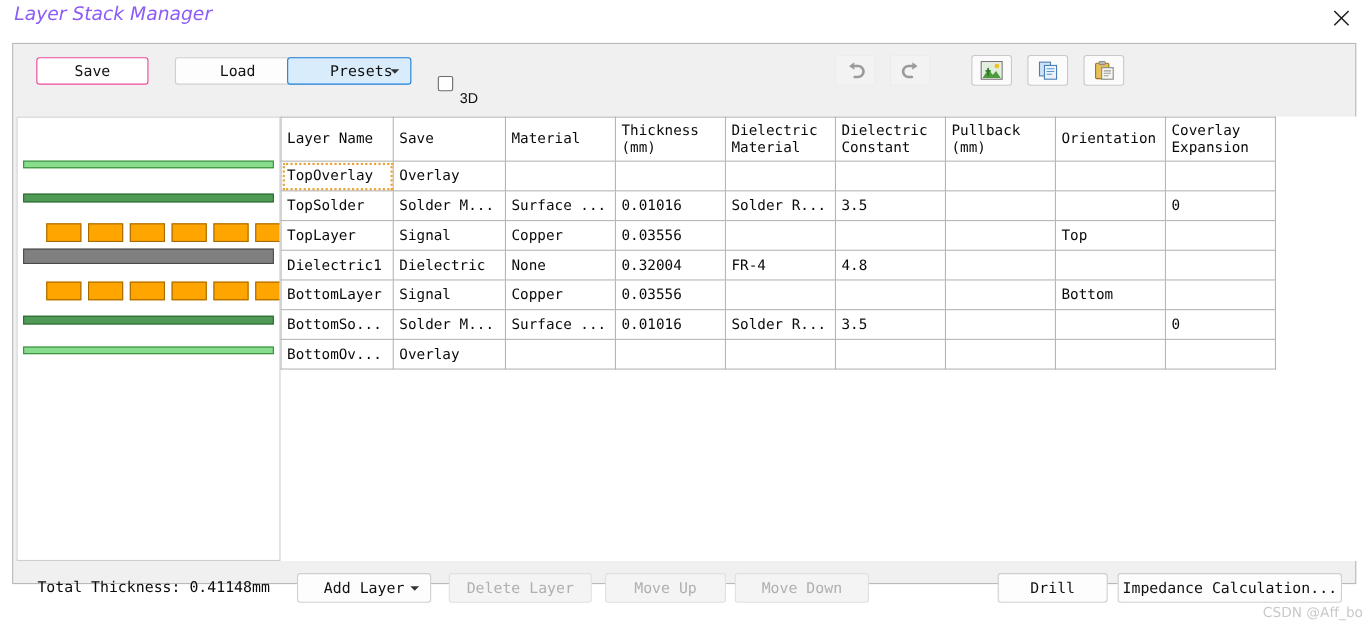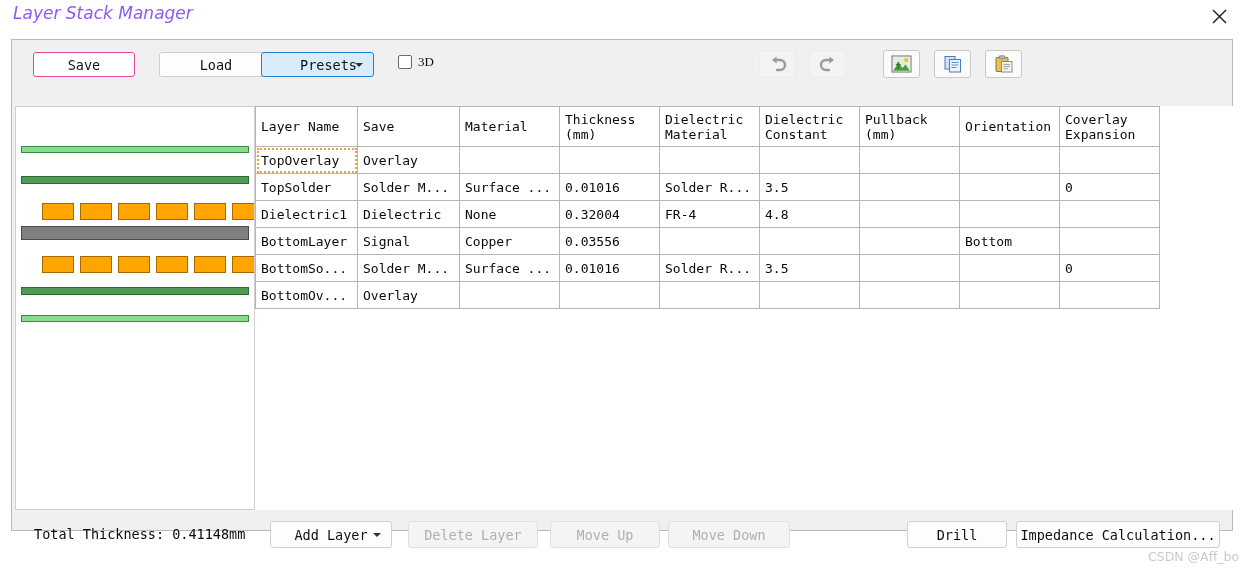--- a/index.html
+++ b/index.html
@@ -79,22 +79,22 @@
     position: absolute; left: 386px; top: 14px;
     display: flex; align-items: center; gap: 6px; cursor: pointer;
   }
   .chk-box {
     width: 14px; height: 14px;
     border: 1px solid #6b6b6b;
     border-radius: 2px;
     background: #ffffff;
   }
   .chk-label {
-    font-family: Liberation Serif, serif;
-    font-size: 13px; color: #101010;
+    font-family: Liberation Sans, sans-serif;
+    font-size: 13px; color: #101010; margin-top: 28px;
   }
 
   .icon-btn {
     position: absolute; top: 10px;
     width: 37px; height: 28px;
     background: #f5f5f5;
     border: 1px solid #e4e4e4;
     border-radius: 3px;
     display: flex; align-items: center; justify-content: center;
     cursor: pointer;
@@ -343,20 +343,31 @@
           <td>Solder M...</td>
           <td>Surface ...</td>
           <td>0.01016</td>
           <td>Solder R...</td>
           <td>3.5</td>
           <td></td>
           <td></td>
           <td>0</td>
         </tr>
         <tr>
+          <td>TopLayer</td>
+          <td>Signal</td>
+          <td>Copper</td>
+          <td>0.03556</td>
+          <td></td>
+          <td></td>
+          <td></td>
+          <td>Top</td>
+          <td></td>
+        </tr>
+        <tr>
           <td>Dielectric1</td>
           <td>Dielectric</td>
           <td>None</td>
           <td>0.32004</td>
           <td>FR-4</td>
           <td>4.8</td>
           <td></td>
           <td></td>
           <td></td>
         </tr>

